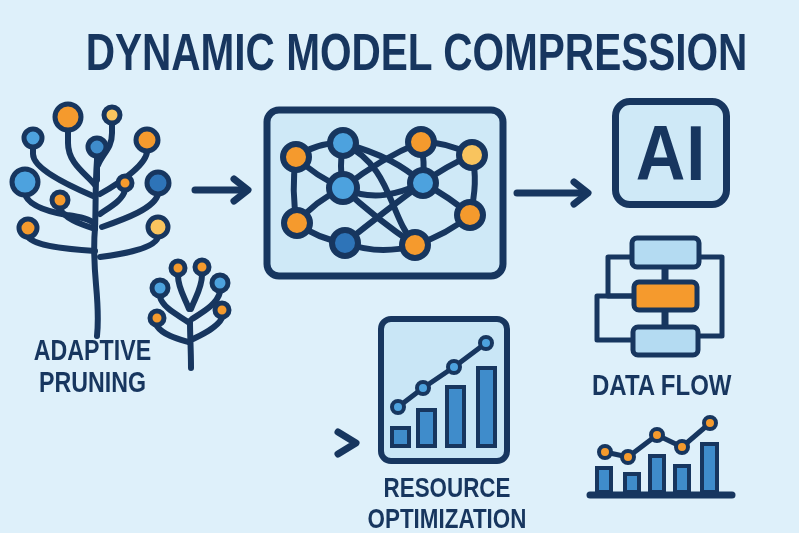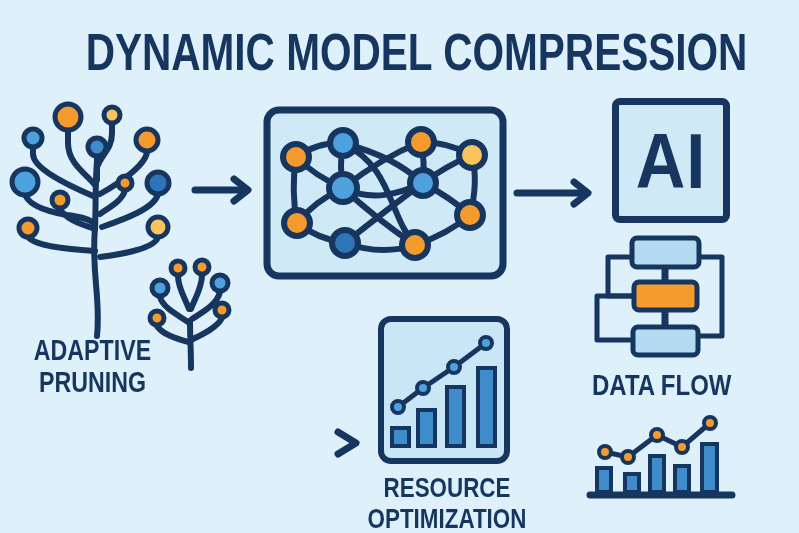--- a/index.html
+++ b/index.html
@@ -17,22 +17,22 @@
   }
   .label{
     position:absolute; text-align:center; font-weight:bold;
     line-height:1.12; color:#17365f;
     transform:scaleX(0.8); transform-origin:50% 0;
   }
   .label-adaptive{left:10px; top:334px; width:165px; font-size:29px;}
   .label-resource{left:347px; top:472px; width:200px; font-size:28px;}
   .label-dataflow{left:575px; top:368px; width:170px; font-size:30px; white-space:nowrap;}
   .ai-box{
-    left:612px; top:98px; width:118px; height:125px;
-    background:#cfe9f7; border:7px solid #17365f; border-radius:8px;
+    left:612px; top:98px; width:118px; height:110px;
+    background:#cfe9f7; border:7px solid #17365f; border-radius:18px;
     box-sizing:border-box; display:flex; align-items:center; justify-content:center;
   }
   .ai-text{
     font-size:78px; font-weight:bold; transform:scaleX(0.88);
     color:#17365f; letter-spacing:1px; line-height:1;
   }
   svg{display:block; overflow:visible;}
   .stroke{stroke:#17365f; fill:none; stroke-linecap:round; stroke-linejoin:round;}
 </style>
 </head>

